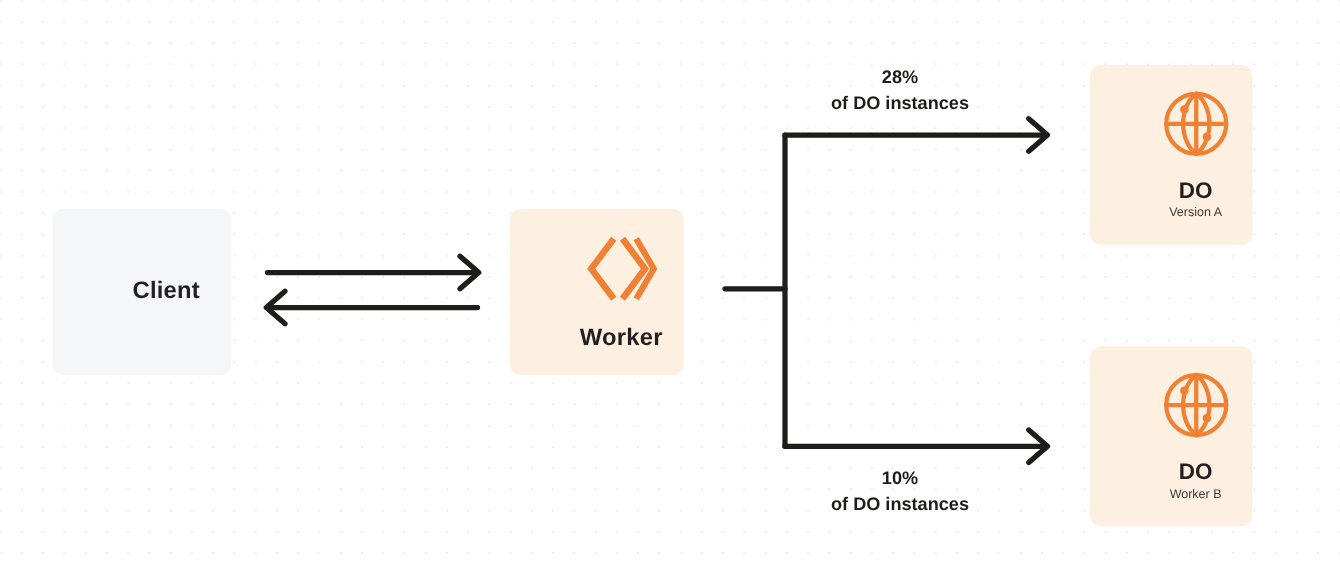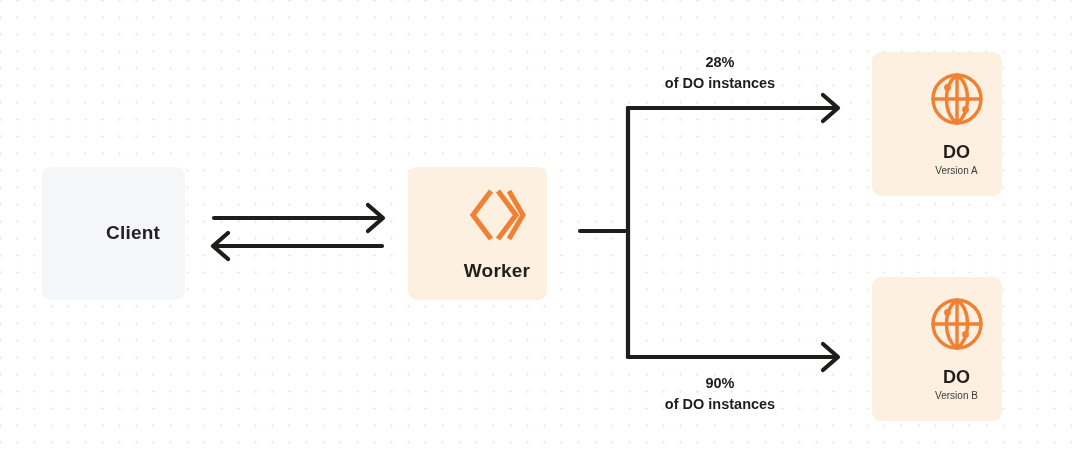--- a/index.html
+++ b/index.html
@@ -195,26 +195,26 @@
           <line x1="28" y1="4" x2="28" y2="52"></line>
           <line x1="4" y1="28" x2="52" y2="28"></line>
           <path d="M 28 4 C 14 14, 14 42, 28 52"></path>
           <path d="M 28 4 C 42 14, 42 42, 28 52"></path>
         </g>
         <circle cx="18.5" cy="16.5" r="3.4" fill="#f08033"></circle>
         <circle cx="36.5" cy="38.5" r="3.4" fill="#f08033"></circle>
       </svg>
     </span>
     <span class="node-title-do">DO</span>
-    <span class="node-subtitle">Version B</span>
+    <span class="node-subtitle">Worker B</span>
   </div>
 
   <div class="edge-label edge-label-top">
     <div>28%</div>
     <div>of DO instances</div>
   </div>
 
   <div class="edge-label edge-label-bottom">
-    <div>90%</div>
+    <div>10%</div>
     <div>of DO instances</div>
   </div>
 
 </div>
 
 </body></html>

